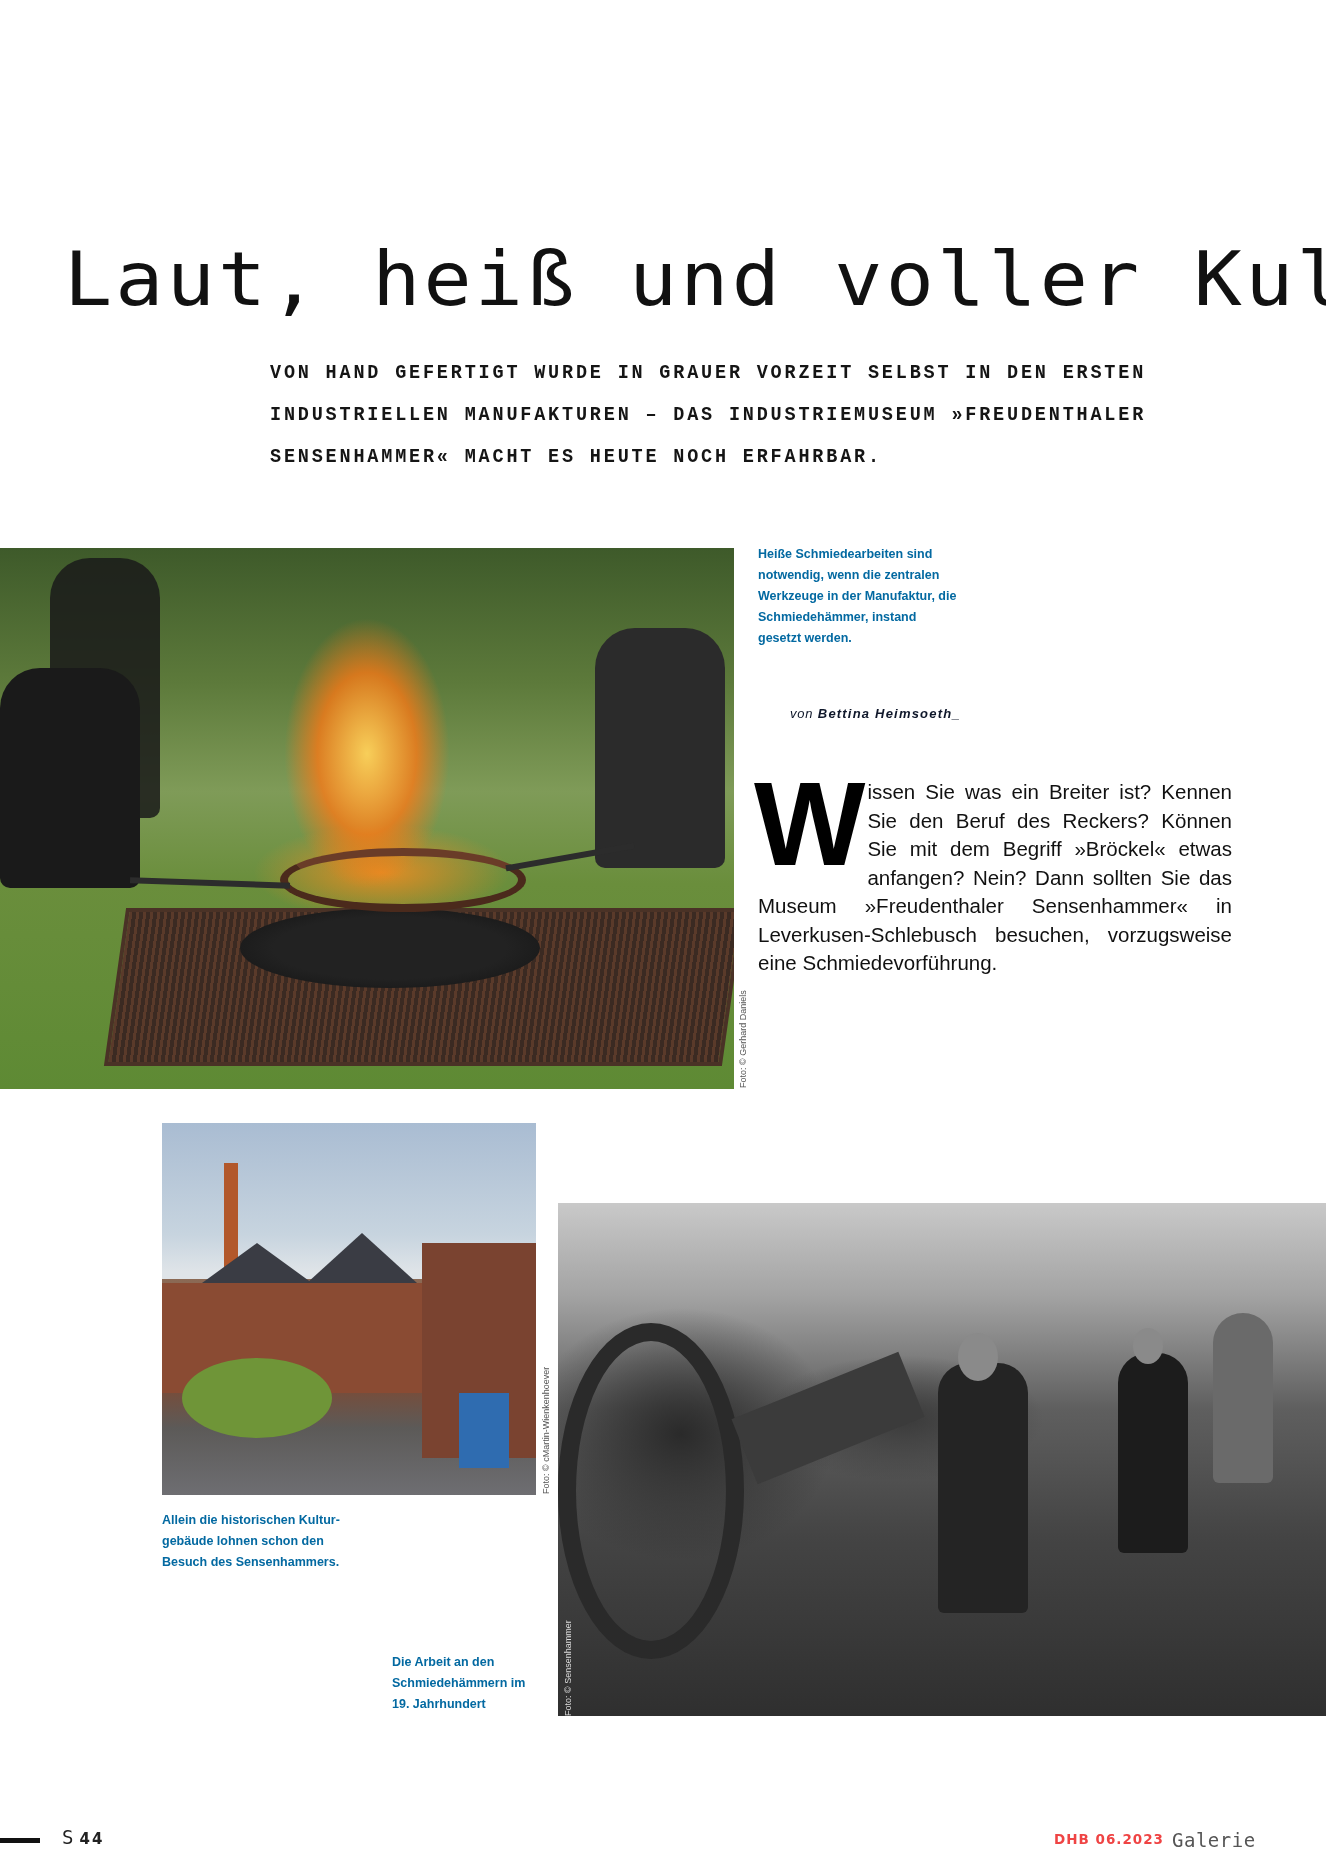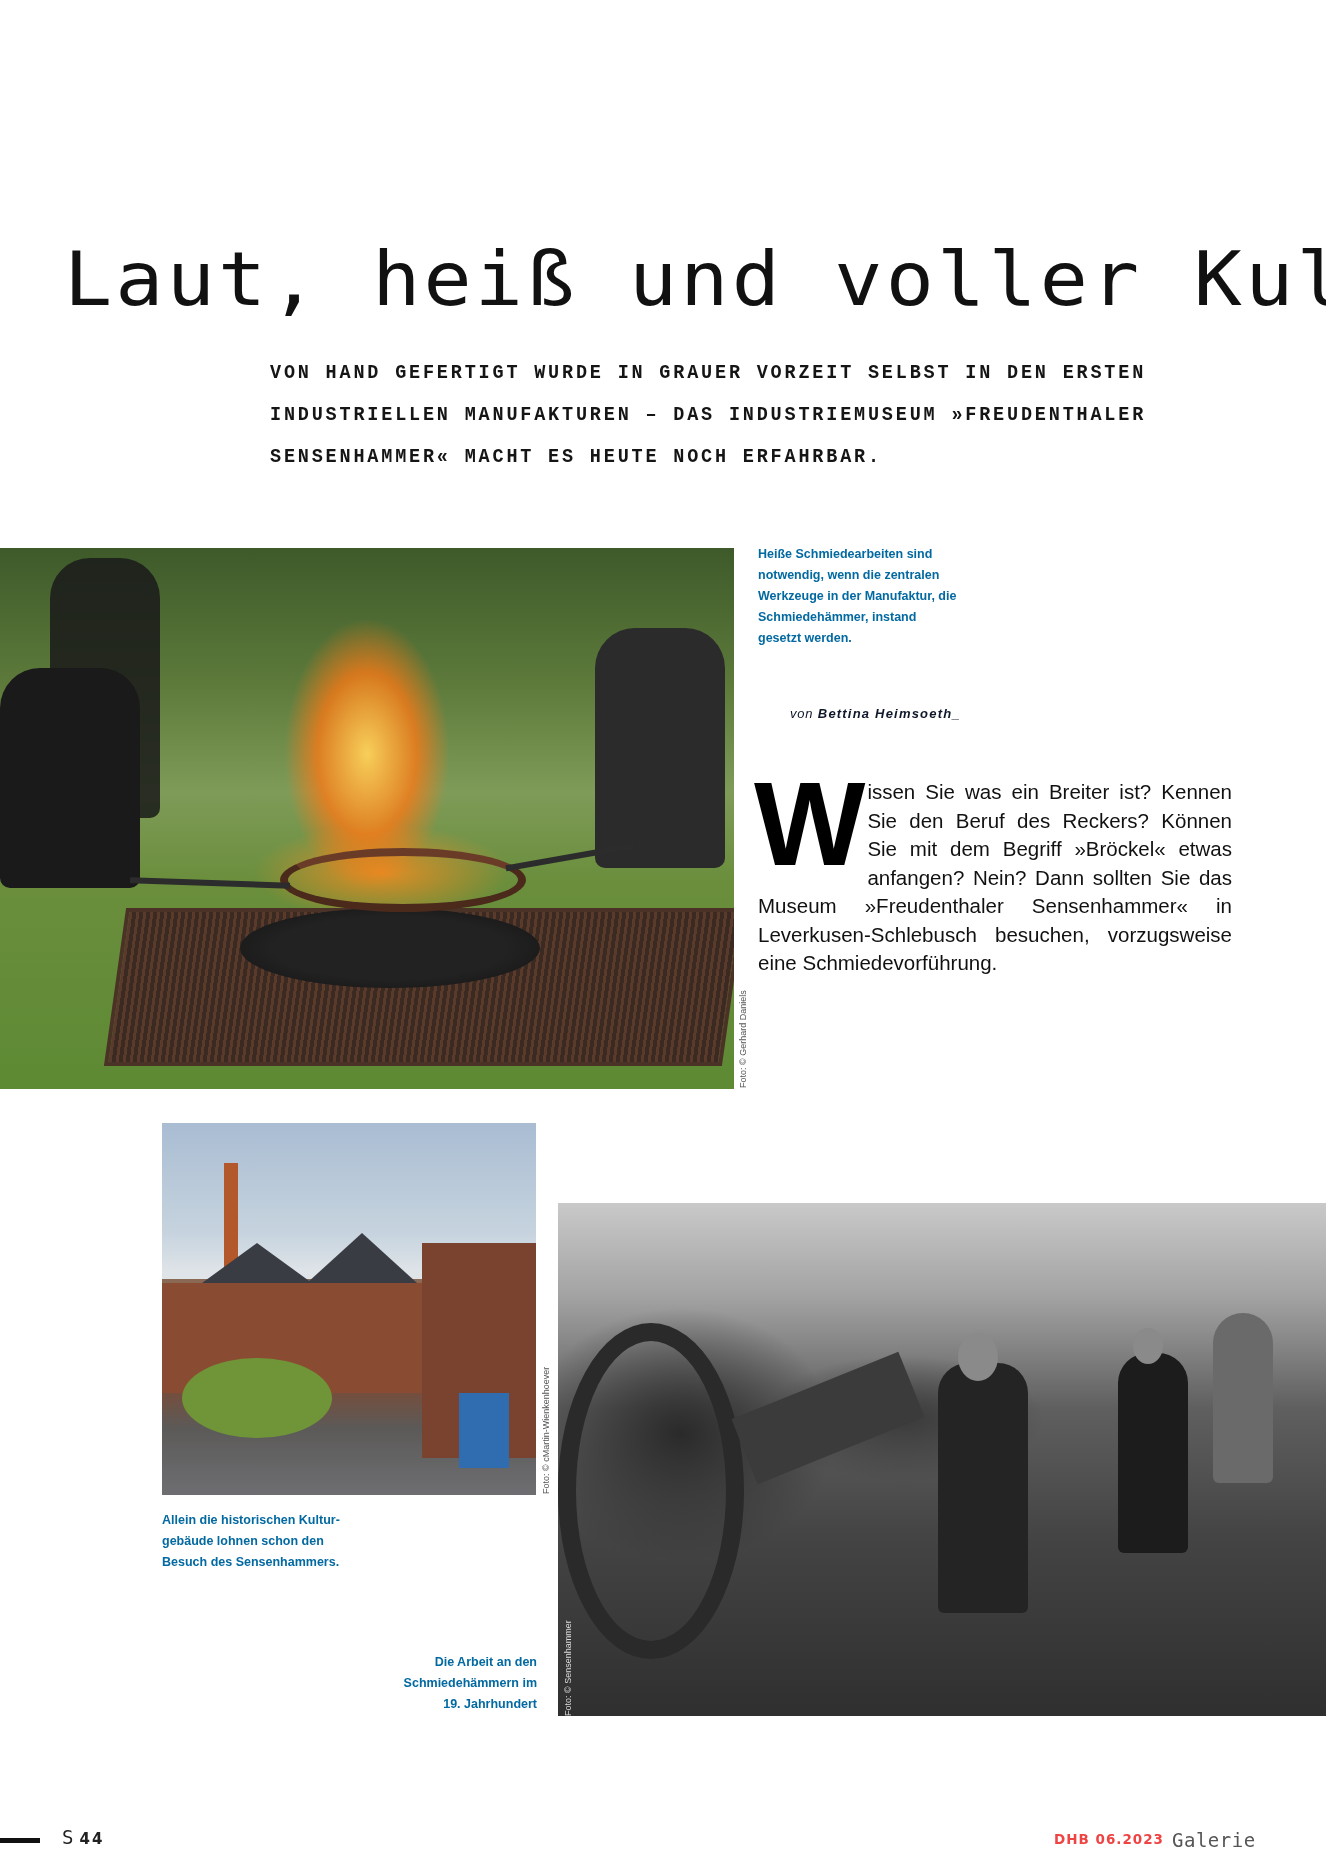--- a/index.html
+++ b/index.html
@@ -95,21 +95,21 @@
       left: 558px; top: 1203px; width: 768px; height: 513px;
       background:
         radial-gradient(ellipse 220px 180px at 16% 45%, #2a2a2a, rgba(0,0,0,0) 70%),
         radial-gradient(ellipse 200px 90px at 45% 42%, #3a3a3a, rgba(0,0,0,0) 70%),
         linear-gradient(180deg, #c9c9c9 0%, #a3a3a3 18%, #5f5f5f 40%, #444 65%, #2f2f2f 100%);
       filter: grayscale(1);
     }
     .worker { background: #242424; border-radius: 30px 30px 6px 6px; }
     .worker-head { background: #8a8a8a; border-radius: 50%; }
 
-    .caption-right { text-align: right; }
+    .caption-right { }
 
     .footer-rule { left: 0; top: 1838px; width: 40px; height: 5px; background: #111; }
     .footer-page {
       left: 62px; top: 1826px;
       font-family: "DejaVu Sans Mono", monospace; font-size: 19px; color: #222;
     }
     .footer-page b { font-family: "DejaVu Sans", sans-serif; font-weight: 700; font-size: 15px; letter-spacing: 2px; margin-left: 6px; }
     .footer-issue {
       left: 1054px; top: 1831px;
       font-family: "DejaVu Sans", sans-serif; font-weight: 700; font-size: 13.5px; letter-spacing: 1px; color: #ef4444;

